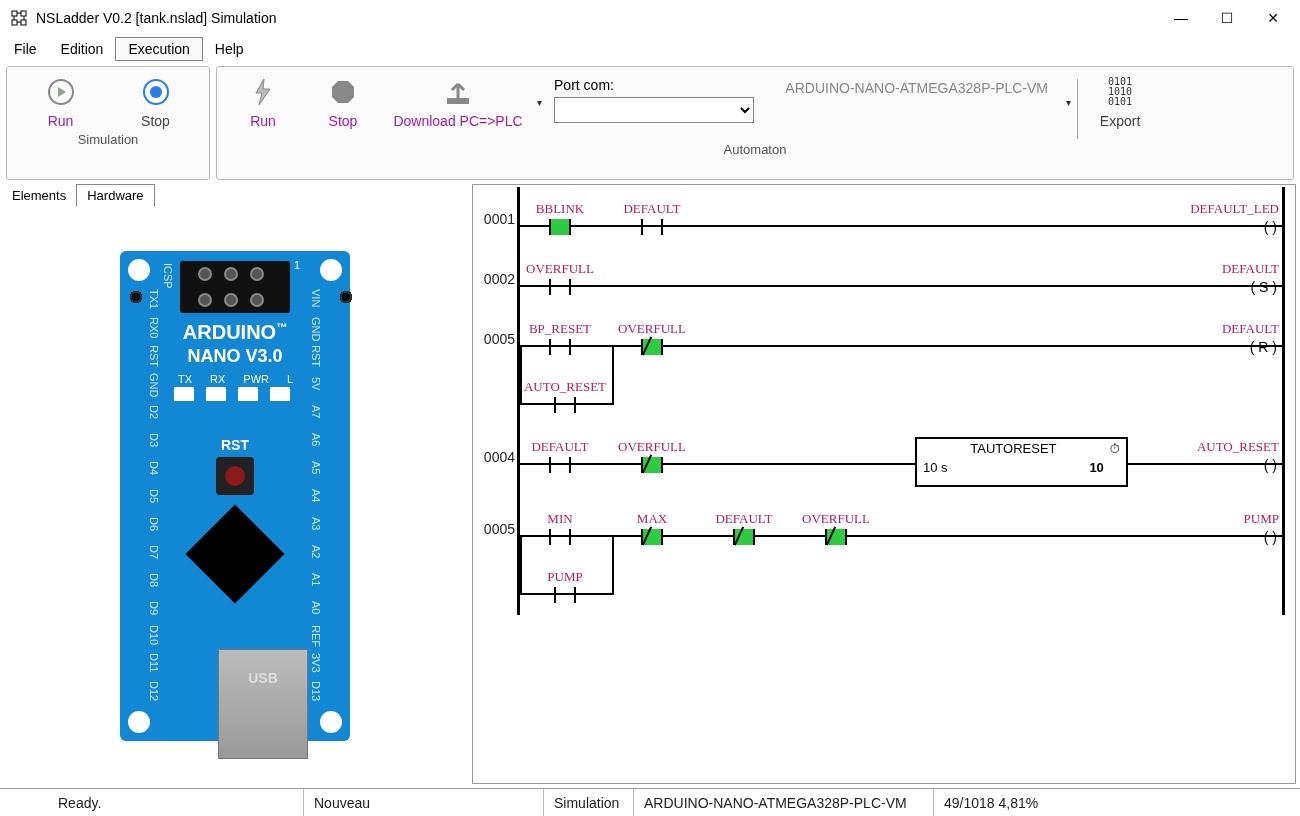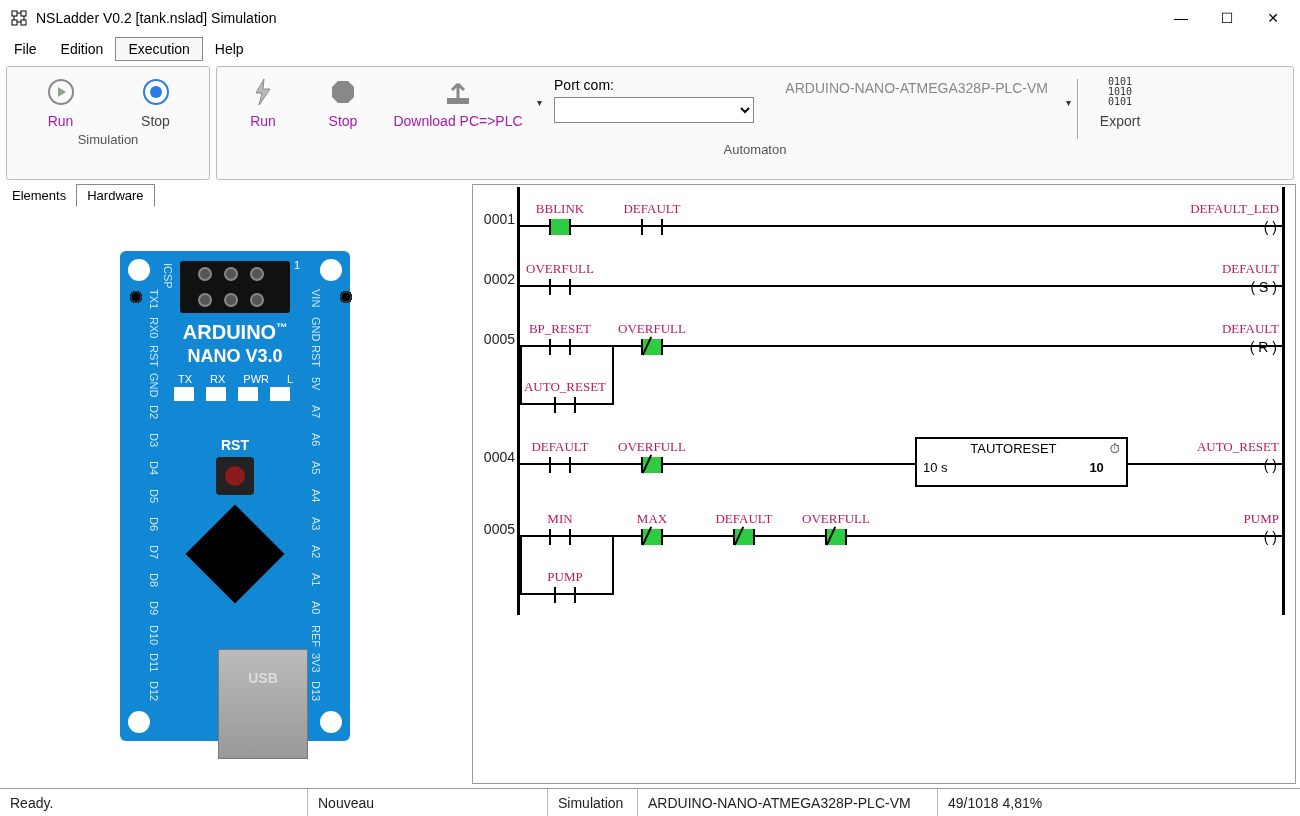--- a/index.html
+++ b/index.html
@@ -395,18 +395,18 @@
             <div class="contact"></div>
           </div>
         </div>
         <div style="position: absolute; left: 42px; top: 0px; width: 3px; height: 428px; background: rgb(0, 0, 0);"></div>
         <div style="position: absolute; right: 8px; top: 0px; width: 3px; height: 428px; background: rgb(0, 0, 0);"></div>
       </div>
   </div>
 </div>
 
 <div class="statusbar">
-  <div style="width:308px;">Ready.</div>
+  <div style="width:256px;margin-left:48px;">Ready.</div>
   <div style="width:240px;">Nouveau</div>
   <div style="width:90px;">Simulation</div>
   <div style="width:300px;">ARDUINO-NANO-ATMEGA328P-PLC-VM</div>
   <div style="border:none;">49/1018  4,81%</div>
 </div>
 
 </body></html>

